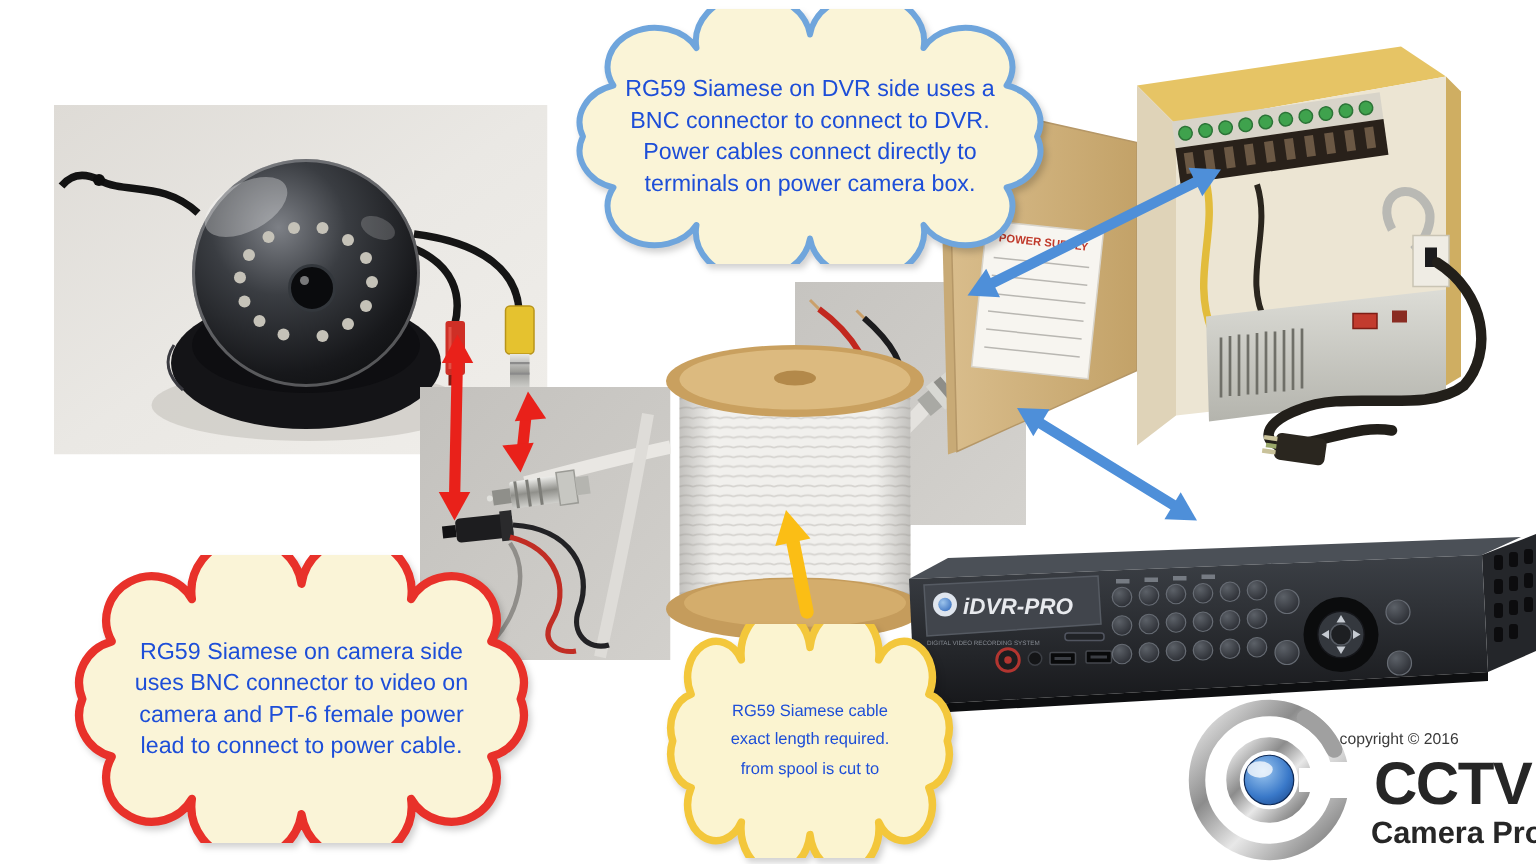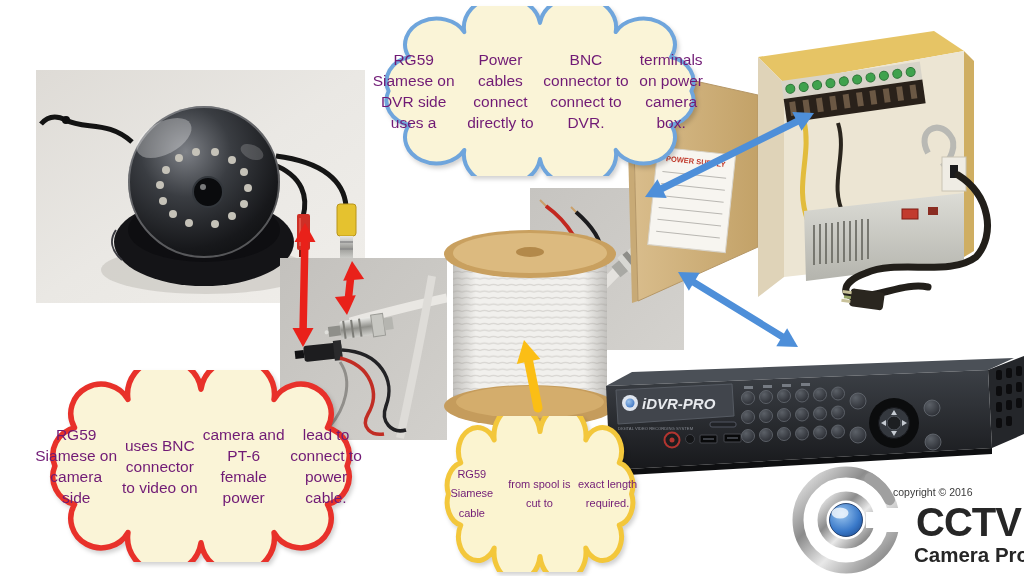--- a/index.html
+++ b/index.html
@@ -2,23 +2,23 @@
 <html><head>
 <meta charset="utf-8">
 <style>
   html,body{margin:0;padding:0;background:#fff;}
   .canvas{position:relative;width:1024px;height:576px;background:#fff;overflow:hidden;
           font-family:"Liberation Sans",sans-serif;}
   .layer{position:absolute;}
   .cloud{position:absolute;}
   .cloud svg{position:absolute;inset:0;width:100%;height:100%;
              filter:drop-shadow(2px 3px 2px rgba(0,0,0,.18));}
-  .cloud-text{position:absolute;inset:0;display:flex;flex-direction:row;
+  .cloud-text{position:absolute;inset:0;display:flex;flex-direction:column;
               align-items:center;justify-content:center;text-align:center;
-              color:#701a75;font-size:15.5px;line-height:21px;}
+              color:#1d4ed8;font-size:15.5px;line-height:21px;}
   .cloud-text.small{font-size:11px;line-height:19.5px;}
 </style>
 </head>
 <body>
 
 <div class="canvas">
 
   <svg class="layer" style="left:36px;top:70px" width="329" height="233" viewBox="0 0 329 233">
     <defs>
       <linearGradient id="camBg" x1="0" y1="0" x2="1" y2="1">
@@ -424,22 +424,22 @@
       <polygon points="0,0 -22,12 -22,-12" transform="translate(524,340) rotate(-102)" fill="#FBBE15"></polygon>
     </g>
   </svg>
 
   <div class="cloud" style="left:368px;top:6px;width:344px;height:170px;z-index:6">
     <svg viewBox="0 0 100 60" preserveAspectRatio="none">
       <path vector-effect="non-scaling-stroke" stroke-width="4" stroke-linejoin="round" d="M94,30 A9,9 0 0 1 88.1,42 A9,9 0 0 1 72,50.8 A9,9 0 0 1 50,54 A9,9 0 0 1 28,50.8 A9,9 0 0 1 11.9,42 A9,9 0 0 1 6,30 A9,9 0 0 1 11.9,18 A9,9 0 0 1 28,9.2 A9,9 0 0 1 50,6 A9,9 0 0 1 72,9.2 A9,9 0 0 1 88.1,18 A9,9 0 0 1 94,30 Z" fill="#FAF4D7" stroke="#6FA5DC"></path>
     </svg>
     <div class="cloud-text">
       <span>RG59 Siamese on DVR side uses a</span>
+      <span>BNC connector to connect to DVR.</span>
       <span>Power cables connect directly to</span>
-      <span>BNC connector to connect to DVR.</span>
       <span>terminals on power camera box.</span>
     </div>
   </div>
 
   <div class="cloud" style="left:35px;top:370px;width:332px;height:192px;z-index:6">
     <svg viewBox="0 0 100 60" preserveAspectRatio="none">
       <path vector-effect="non-scaling-stroke" stroke-width="5.5" stroke-linejoin="round" d="M94,30 A9,9 0 0 1 88.1,42 A9,9 0 0 1 72,50.8 A9,9 0 0 1 50,54 A9,9 0 0 1 28,50.8 A9,9 0 0 1 11.9,42 A9,9 0 0 1 6,30 A9,9 0 0 1 11.9,18 A9,9 0 0 1 28,9.2 A9,9 0 0 1 50,6 A9,9 0 0 1 72,9.2 A9,9 0 0 1 88.1,18 A9,9 0 0 1 94,30 Z" fill="#FAF4D7" stroke="#E8312A"></path>
     </svg>
     <div class="cloud-text">
       <span>RG59 Siamese on camera side</span>
@@ -448,18 +448,18 @@
       <span>lead to connect to power cable.</span>
     </div>
   </div>
 
   <div class="cloud" style="left:436px;top:416px;width:208px;height:156px;z-index:6">
     <svg viewBox="0 0 100 60" preserveAspectRatio="none">
       <path vector-effect="non-scaling-stroke" stroke-width="5" stroke-linejoin="round" d="M94,30 A9,9 0 0 1 88.1,42 A9,9 0 0 1 72,50.8 A9,9 0 0 1 50,54 A9,9 0 0 1 28,50.8 A9,9 0 0 1 11.9,42 A9,9 0 0 1 6,30 A9,9 0 0 1 11.9,18 A9,9 0 0 1 28,9.2 A9,9 0 0 1 50,6 A9,9 0 0 1 72,9.2 A9,9 0 0 1 88.1,18 A9,9 0 0 1 94,30 Z" fill="#FBF4D0" stroke="#F3C73B"></path>
     </svg>
     <div class="cloud-text small">
       <span>RG59 Siamese cable</span>
+      <span>exact length required.</span>
       <span>from spool is cut to</span>
-      <span>exact length required.</span>
     </div>
   </div>
 
 </div>
 
 </body></html>

